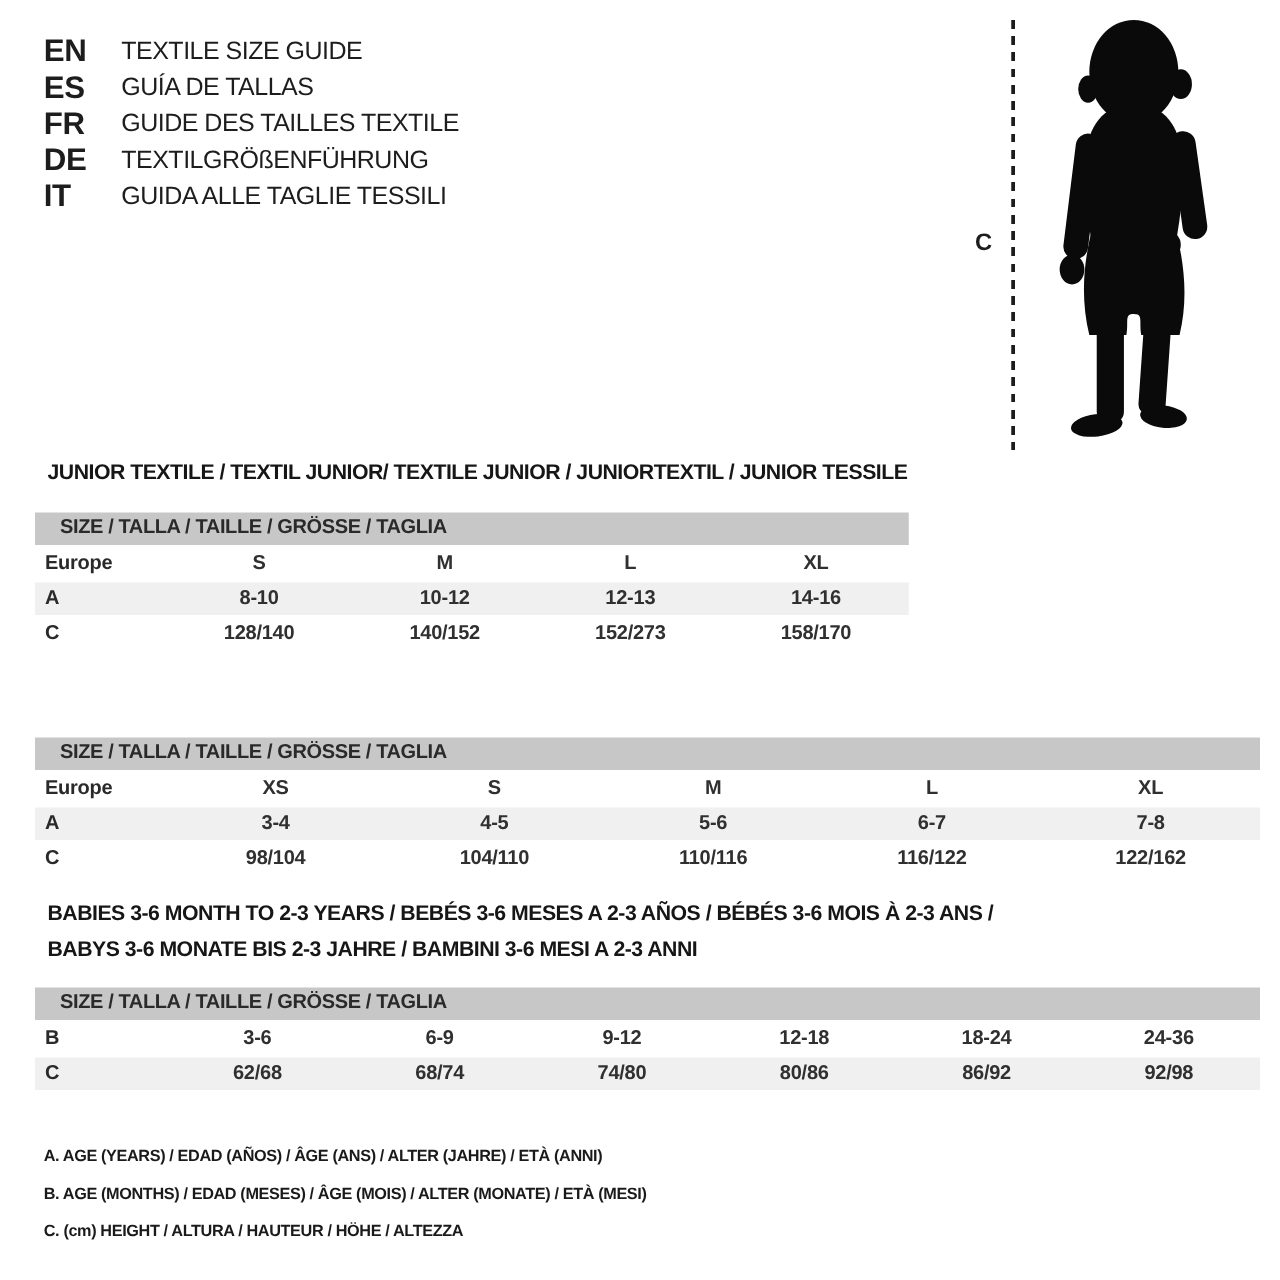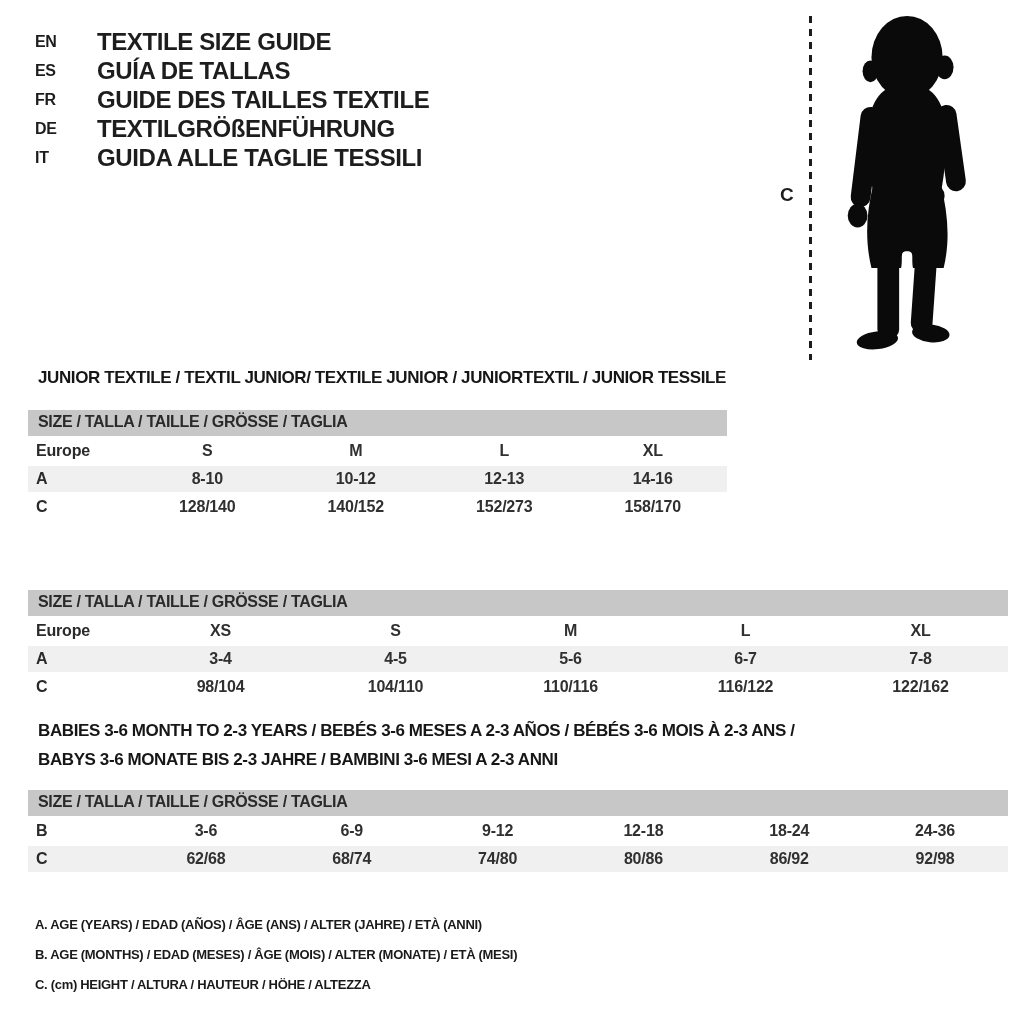--- a/index.html
+++ b/index.html
@@ -6,40 +6,40 @@
   html,body { background:#fff; }
   .page {
     position:relative; width:1024px; height:1024px;
     background:#ffffff; overflow:hidden;
     font-family:"Liberation Sans", sans-serif;
     color:#1d1d1d;
   }
   
   .lang-block { position:absolute; left:35px; top:27px; }
   .lang-row { display:flex; height:29px; align-items:center; }
-  .lang-code { width:62px; font-size:16px; font-weight:700; letter-spacing:-0.3px; }
-  .lang-title { font-size:24px; font-weight:700; letter-spacing:-0.4px; white-space:nowrap;text-align:center; }
+  .lang-code { width:62px; font-size:25px; font-weight:700; letter-spacing:-0.3px; }
+  .lang-title { font-size:20px; font-weight:400; letter-spacing:-0.4px; white-space:nowrap;text-align:center; }
   
   .figure { position:absolute; left:778px; top:4px; width:246px; height:364px; }
   .dash-line {
     position:absolute; left:31px; top:12px; width:3px; height:344px;
     background:repeating-linear-gradient(to bottom,#1c1c1c 0 7px, transparent 7px 13px);
   }
   .c-label { position:absolute; left:2px; top:180px; font-size:19px; font-weight:700; }
   .silhouette { position:absolute; left:44px; top:4px; width:180px; height:356px; }
   
   .sec-heading {
     position:absolute; left:38px; font-size:17px; font-weight:700;
     letter-spacing:-0.4px; white-space:nowrap; color:#161616;
   }
   
   .size-table { position:absolute; left:28px; }
   .t-head {
     background:#c7c7c7; color:#2a2a2a; font-weight:700; font-size:16px;
-    letter-spacing:-0.3px; padding:3px 0 4px 10px; height:26px; margin-bottom:2px;
+    letter-spacing:-0.3px; padding:3px 0 4px 20px; height:26px; margin-bottom:2px;
   }
   .t-row { display:flex; align-items:center; height:26px; margin-bottom:2px;
            font-size:16px; font-weight:700; color:#303030; letter-spacing:-0.2px; }
   .t-rows .t-row:nth-child(even) { background:#f0f0f0; }
   .t-label { flex:0 0 105px; padding-left:8px; color:#2a2a2a; }
   .t-cell { flex:1; text-align:center; }
   
   .legend { position:absolute; left:35px; top:912px; }
   .legend-line { font-size:13px; font-weight:700; letter-spacing:-0.3px;
                  height:30px; line-height:26px; white-space:nowrap; color:#1a1a1a; }

